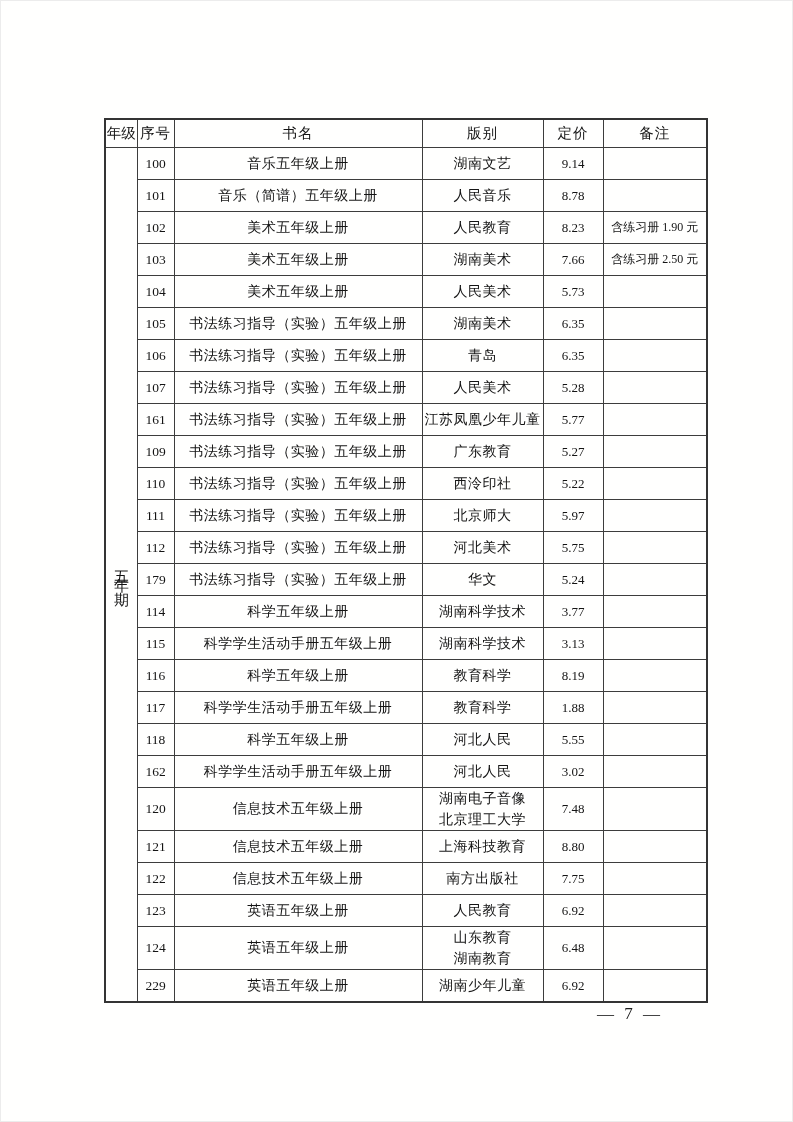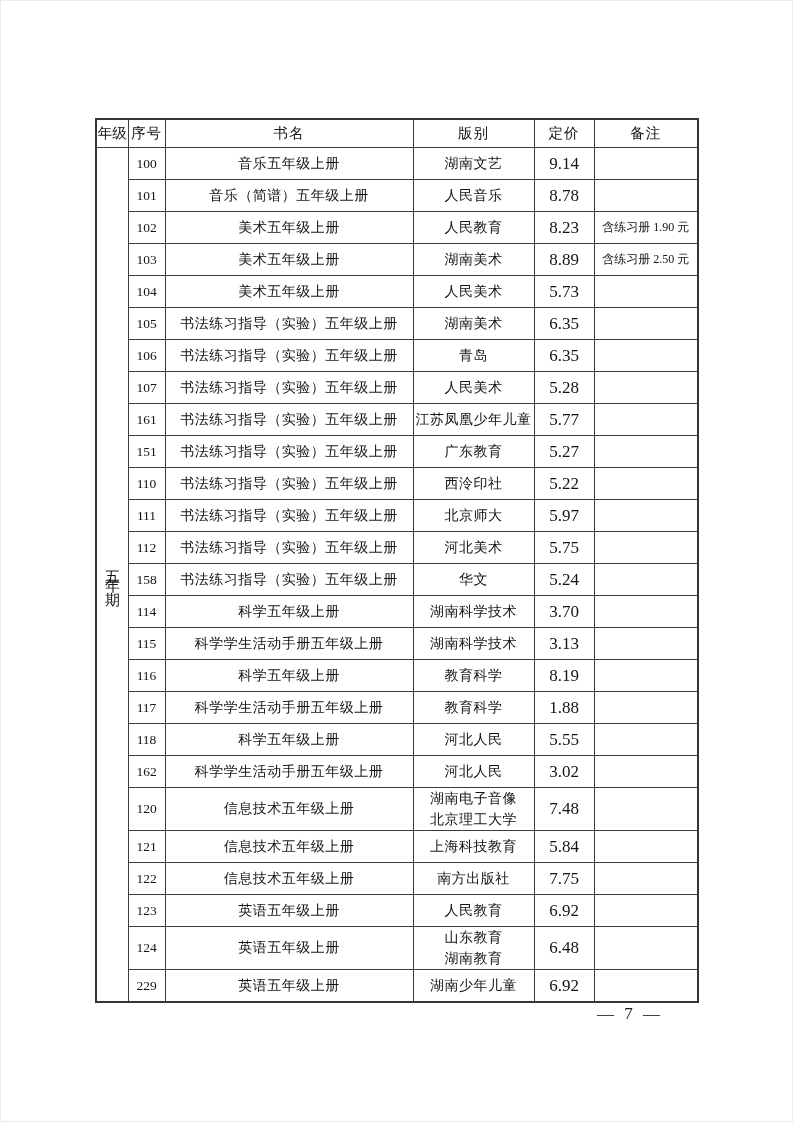--- a/index.html
+++ b/index.html
@@ -16,21 +16,21 @@
     overflow: hidden;
   }
   .page {
     position: absolute;
     inset: 0;
     background: #fffffe;
     box-shadow: inset 0 0 0 1px #ececec;
   }
   table.book-table {
     position: absolute;
-    left: 95px;
+    left: 104px;
     top: 118px;
     border-collapse: collapse;
     table-layout: fixed;
     width: 602px;
     font-size: 14px;
   }
   table.book-table th,
   table.book-table td {
     border: 1px solid #3d3d3d;
     padding: 0;
@@ -65,21 +65,21 @@
     padding-left: 7px;
     padding-right: 2px;
     letter-spacing: 0.5px;
   }
   td.cell-publisher {
     white-space: pre-line;
     line-height: 21px;
     padding: 3px 1px;
     letter-spacing: 0.5px;
   }
-  td.cell-price { font-size: 17px; }
+  td.cell-price { font-size: 13px; }
   td.cell-remark {
     text-align: left;
     padding-left: 3px;
     font-size: 12px;
     white-space: nowrap;
     letter-spacing: 0;
   }
   .page-number {
     position: absolute;
     left: 597px;
@@ -135,21 +135,21 @@
           <td class="cell-index">102</td>
           <td class="cell-title">美术五年级上册</td>
           <td class="cell-publisher">人民教育</td>
           <td class="cell-price">8.23</td>
           <td class="cell-remark">含练习册 1.90 元</td>
         </tr>
         <tr>
           <td class="cell-index">103</td>
           <td class="cell-title">美术五年级上册</td>
           <td class="cell-publisher">湖南美术</td>
-          <td class="cell-price">8.89</td>
+          <td class="cell-price">7.66</td>
           <td class="cell-remark">含练习册 2.50 元</td>
         </tr>
         <tr>
           <td class="cell-index">104</td>
           <td class="cell-title">美术五年级上册</td>
           <td class="cell-publisher">人民美术</td>
           <td class="cell-price">5.73</td>
           <td class="cell-remark"></td>
         </tr>
         <tr>
@@ -174,21 +174,21 @@
           <td class="cell-remark"></td>
         </tr>
         <tr>
           <td class="cell-index">161</td>
           <td class="cell-title">书法练习指导（实验）五年级上册</td>
           <td class="cell-publisher">江苏凤凰少年儿童</td>
           <td class="cell-price">5.77</td>
           <td class="cell-remark"></td>
         </tr>
         <tr>
-          <td class="cell-index">151</td>
+          <td class="cell-index">109</td>
           <td class="cell-title">书法练习指导（实验）五年级上册</td>
           <td class="cell-publisher">广东教育</td>
           <td class="cell-price">5.27</td>
           <td class="cell-remark"></td>
         </tr>
         <tr>
           <td class="cell-index">110</td>
           <td class="cell-title">书法练习指导（实验）五年级上册</td>
           <td class="cell-publisher">西泠印社</td>
           <td class="cell-price">5.22</td>
@@ -202,31 +202,31 @@
           <td class="cell-remark"></td>
         </tr>
         <tr>
           <td class="cell-index">112</td>
           <td class="cell-title">书法练习指导（实验）五年级上册</td>
           <td class="cell-publisher">河北美术</td>
           <td class="cell-price">5.75</td>
           <td class="cell-remark"></td>
         </tr>
         <tr>
-          <td class="cell-index">158</td>
+          <td class="cell-index">179</td>
           <td class="cell-title">书法练习指导（实验）五年级上册</td>
           <td class="cell-publisher">华文</td>
           <td class="cell-price">5.24</td>
           <td class="cell-remark"></td>
         </tr>
         <tr>
           <td class="cell-index">114</td>
           <td class="cell-title">科学五年级上册</td>
           <td class="cell-publisher">湖南科学技术</td>
-          <td class="cell-price">3.70</td>
+          <td class="cell-price">3.77</td>
           <td class="cell-remark"></td>
         </tr>
         <tr>
           <td class="cell-index">115</td>
           <td class="cell-title">科学学生活动手册五年级上册</td>
           <td class="cell-publisher">湖南科学技术</td>
           <td class="cell-price">3.13</td>
           <td class="cell-remark"></td>
         </tr>
         <tr>
@@ -262,21 +262,21 @@
           <td class="cell-title">信息技术五年级上册</td>
           <td class="cell-publisher">湖南电子音像
 北京理工大学</td>
           <td class="cell-price">7.48</td>
           <td class="cell-remark"></td>
         </tr>
         <tr>
           <td class="cell-index">121</td>
           <td class="cell-title">信息技术五年级上册</td>
           <td class="cell-publisher">上海科技教育</td>
-          <td class="cell-price">5.84</td>
+          <td class="cell-price">8.80</td>
           <td class="cell-remark"></td>
         </tr>
         <tr>
           <td class="cell-index">122</td>
           <td class="cell-title">信息技术五年级上册</td>
           <td class="cell-publisher">南方出版社</td>
           <td class="cell-price">7.75</td>
           <td class="cell-remark"></td>
         </tr>
         <tr>

